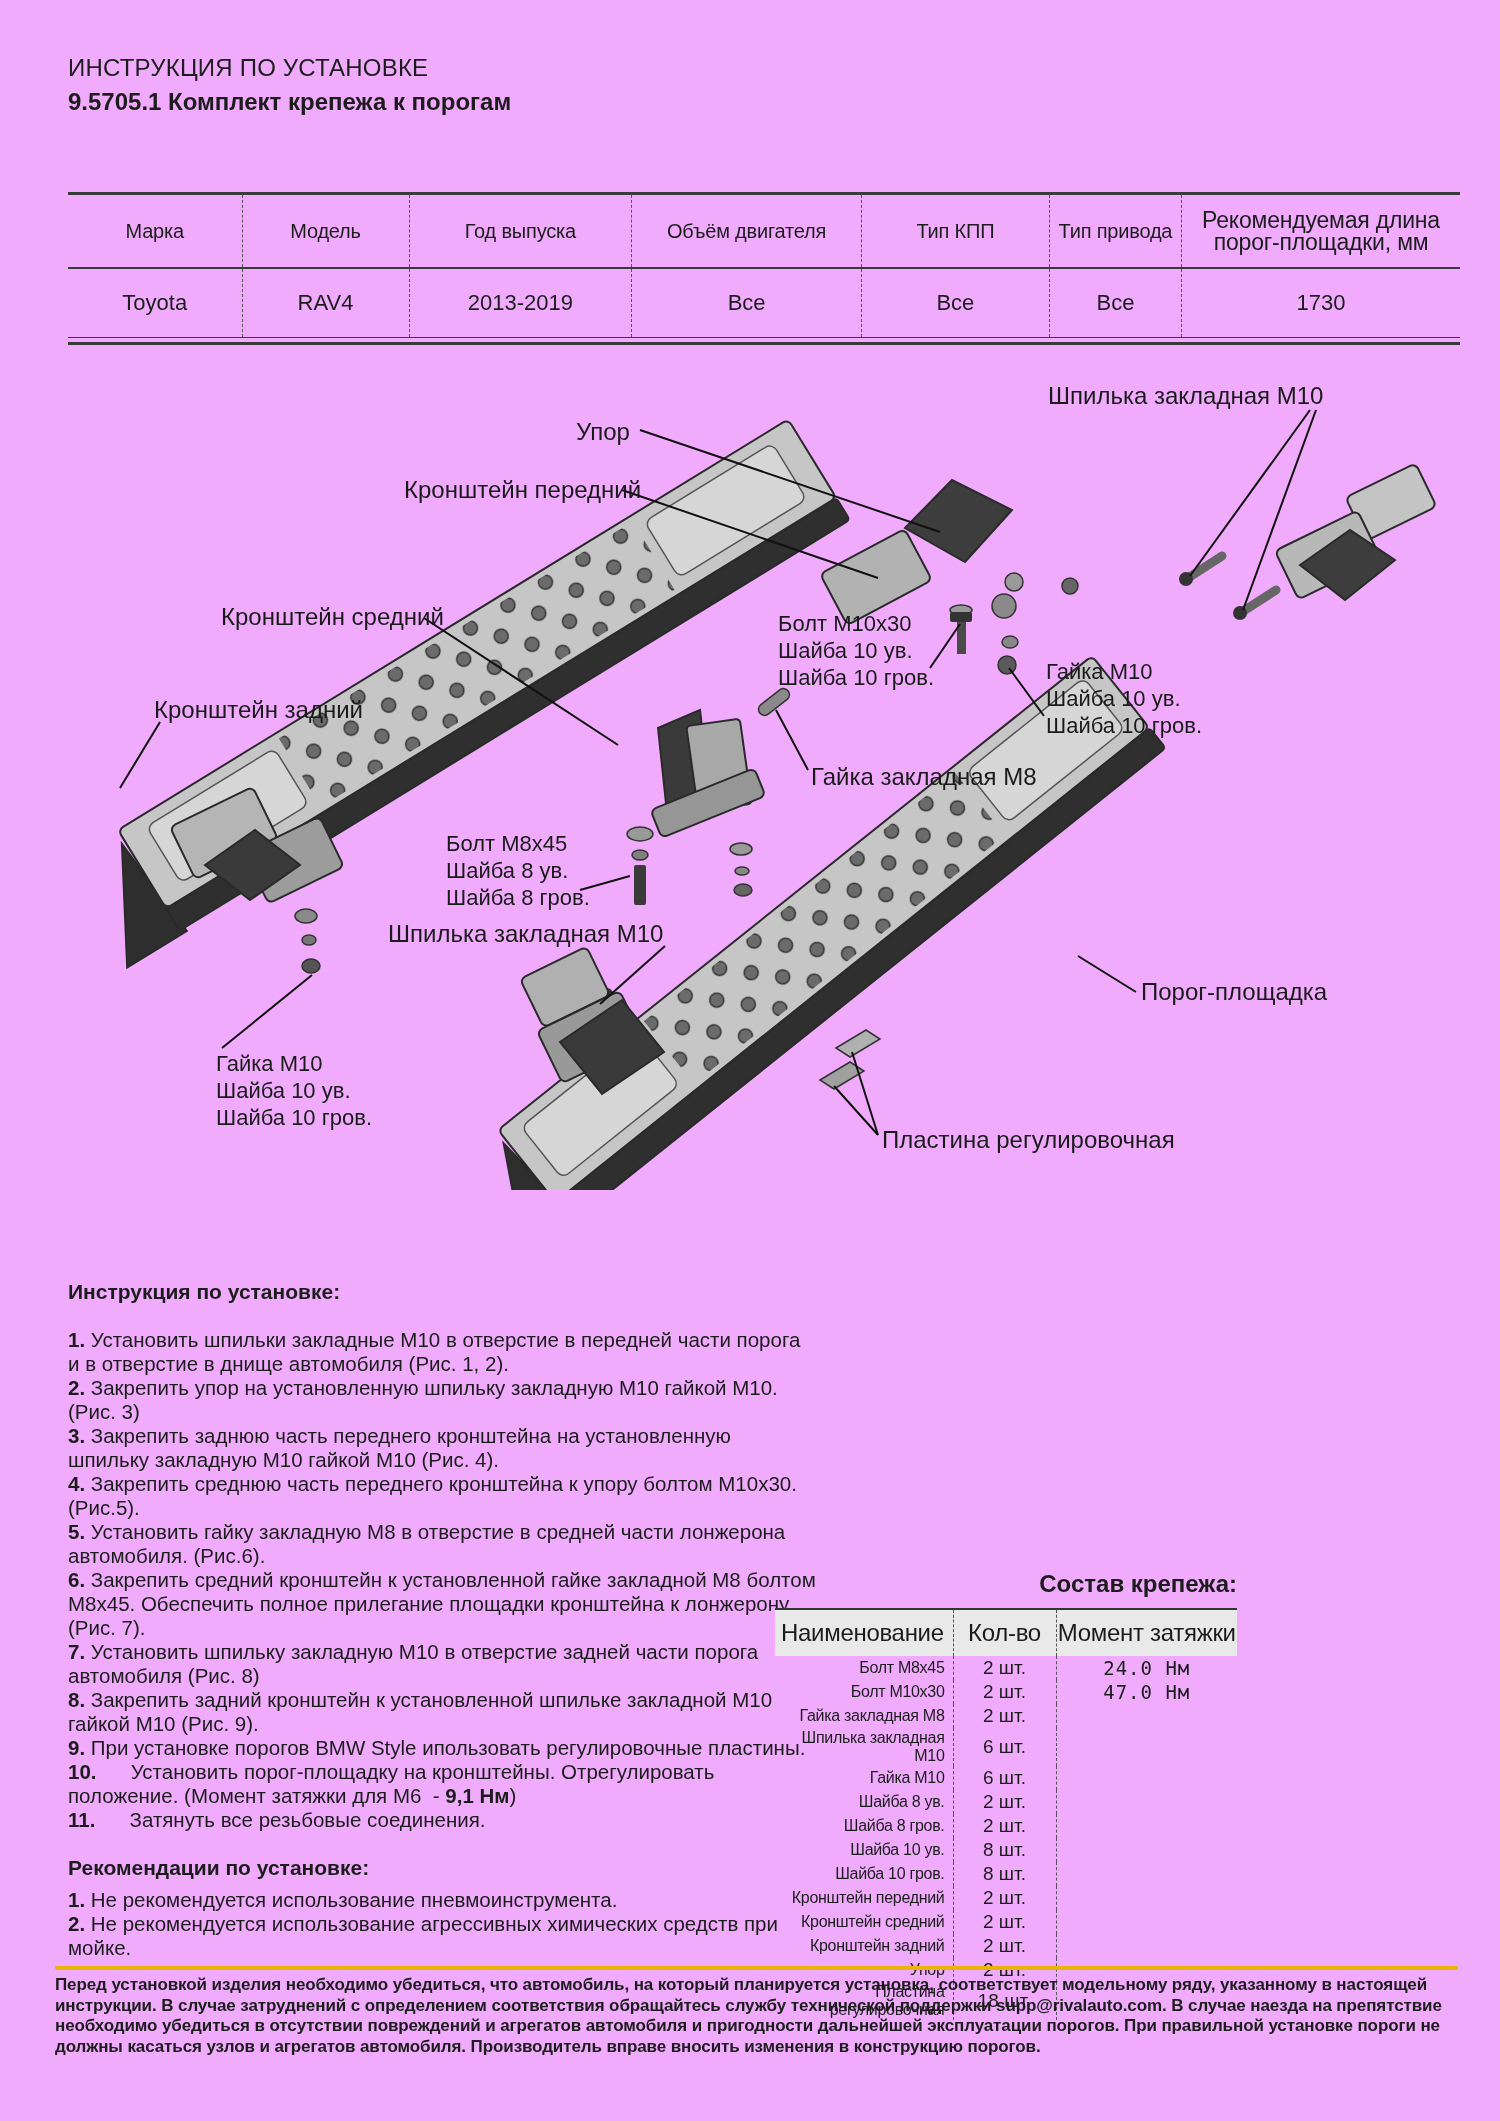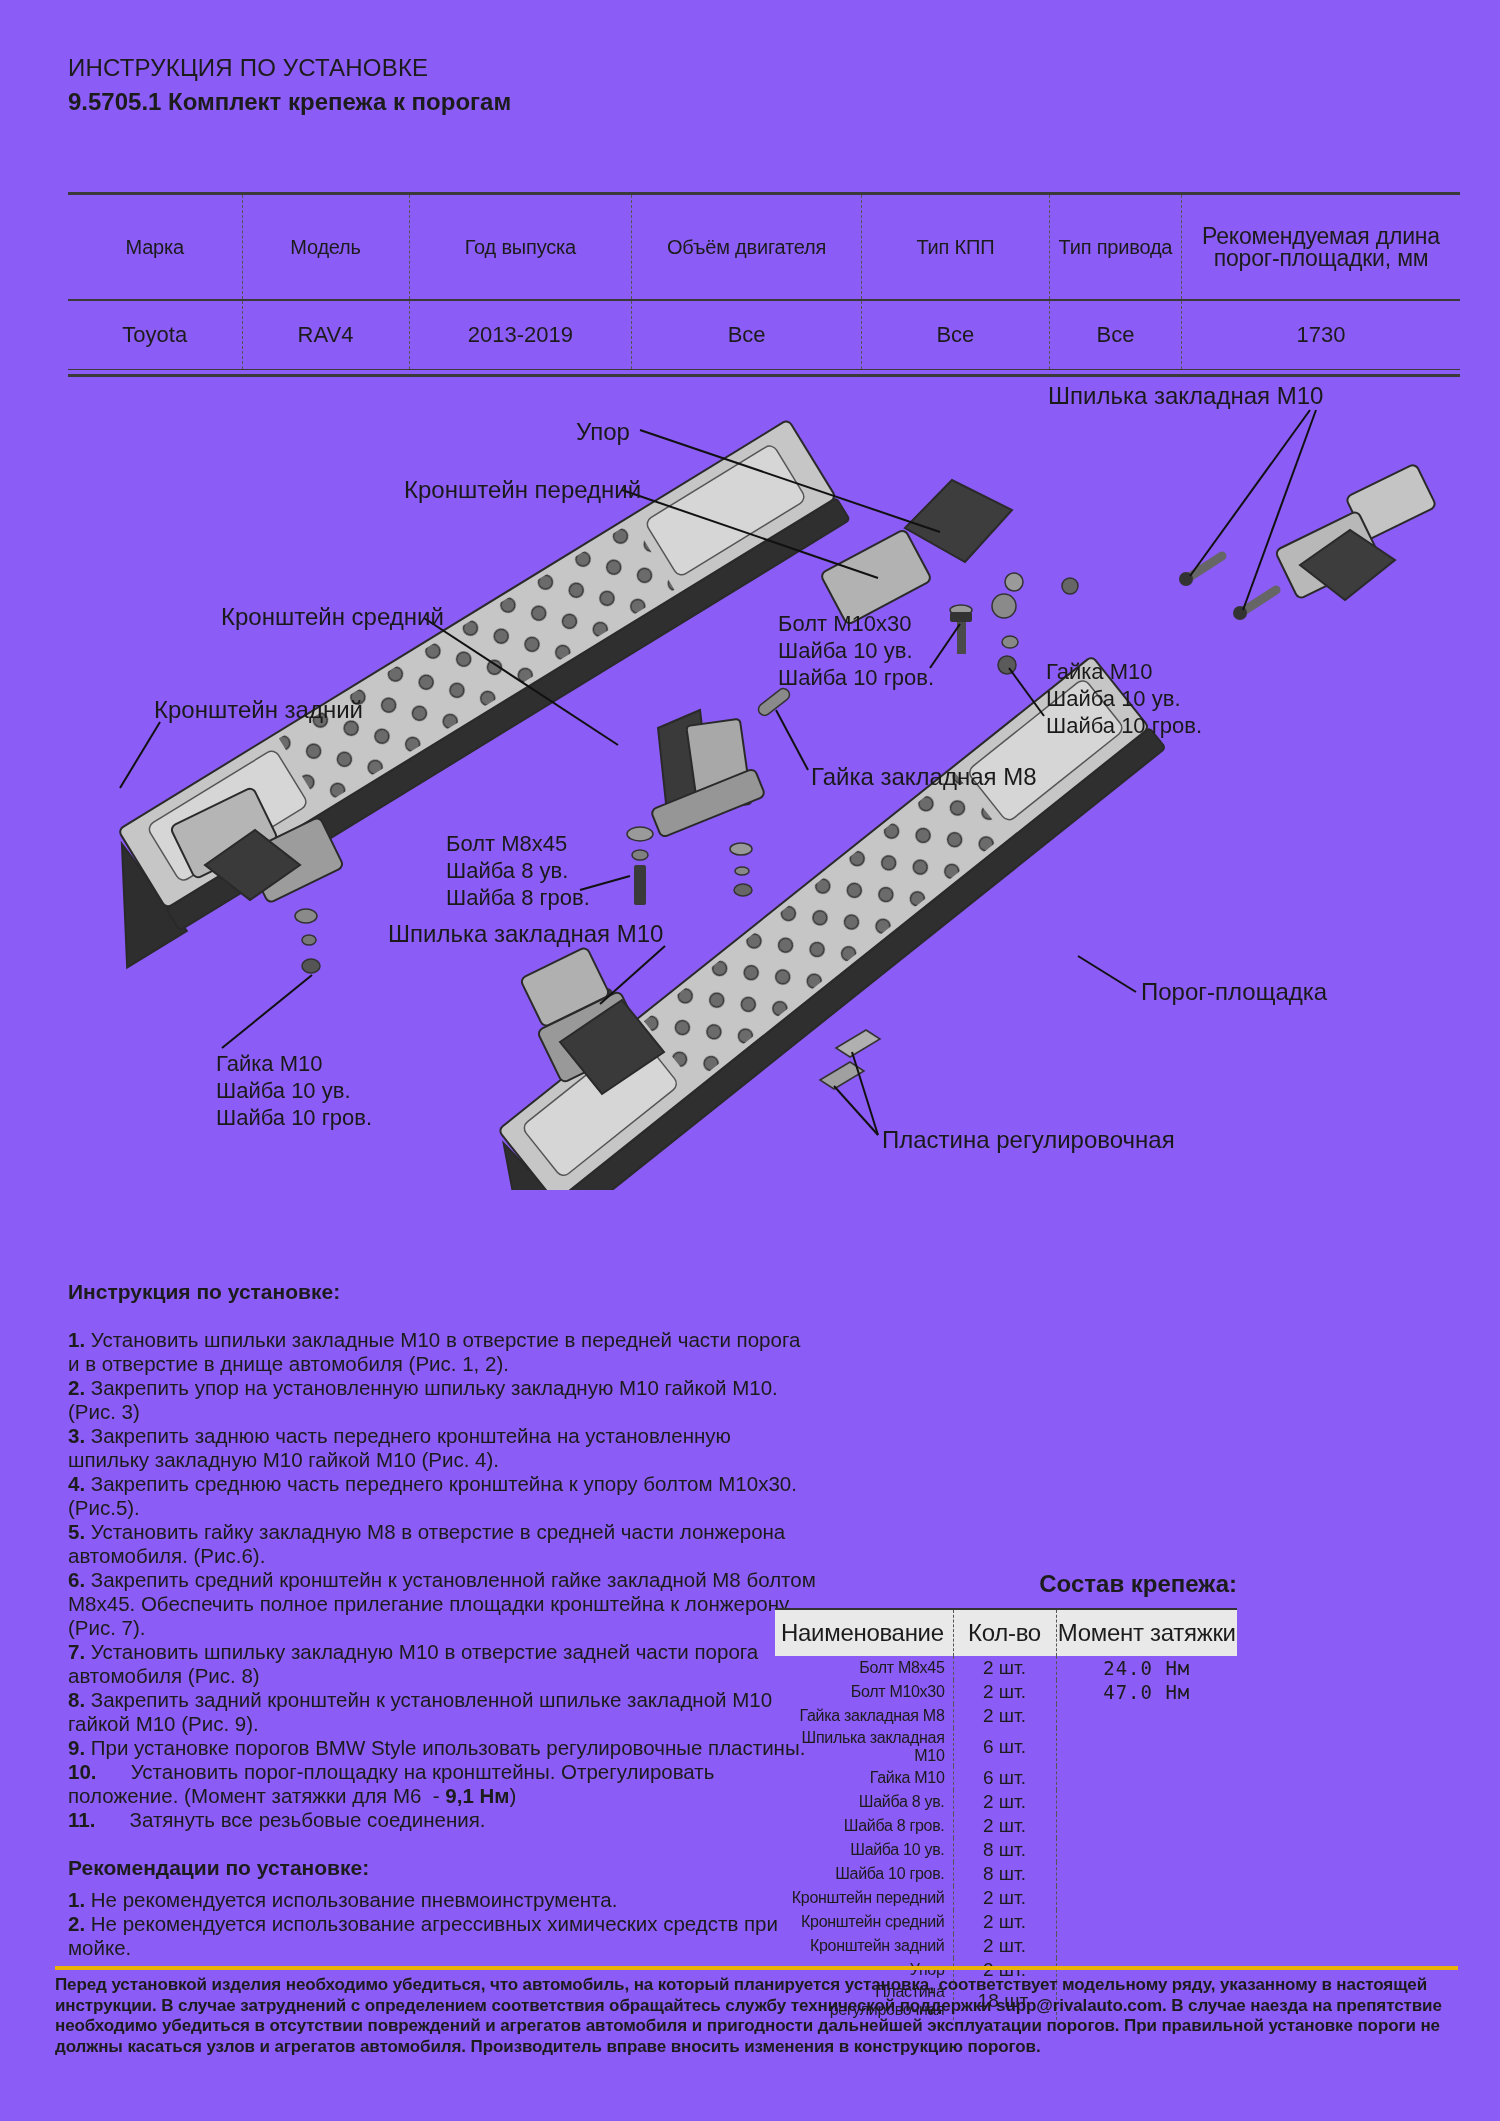--- a/index.html
+++ b/index.html
@@ -1,27 +1,27 @@
 <!DOCTYPE html>
 <html><head>
 <meta charset="utf-8">
 <style>
   html,body{margin:0;padding:0;background:#fff;}
-  .page{position:relative;width:1500px;height:2121px;background:#8b5cf6;overflow:hidden;
+  .page{position:relative;width:1500px;height:2121px;background:#f0abfc;overflow:hidden;
         font-family:"Liberation Sans",sans-serif;color:#1c1c1c;}
   
   .header{position:absolute;left:68px;top:54px;}
   .t1{font-size:24px;letter-spacing:.2px;}
   .t2{font-size:24px;font-weight:bold;margin-top:6px;}
   
   .vwrap{position:absolute;left:68px;top:192px;width:1392px;border-top:3px solid #3a3a3a;
          border-bottom:3px solid #3a3a3a;padding-bottom:4px;}
   .vtable{width:100%;border-collapse:collapse;table-layout:fixed;}
   .vtable th{height:72px;font-weight:normal;font-size:20px;text-align:center;vertical-align:middle;
-             padding:16px 8px;letter-spacing:-.2px;}
+             padding:0 8px;letter-spacing:-.2px;}
   .vtable td{height:66px;font-size:22px;text-align:center;vertical-align:middle;}
   .vtable th:not(:last-child),.vtable td:not(:last-child){border-right:1.5px dashed #555;}
   .vtable thead tr{border-bottom:2px solid #3a3a3a;}
   .vtable tbody tr{border-bottom:1px solid #3a3a3a;}
   .vtable th:last-child{font-size:23px;line-height:22px;padding:0 4px;}
   
   .diagram{position:absolute;left:0;top:360px;width:1500px;height:830px;}
   .dwg{position:absolute;left:0;top:0;}
   .cl{position:absolute;font-size:24px;white-space:nowrap;color:#1a1a1a;}
   .cl.small{font-size:22px;line-height:27px;}

